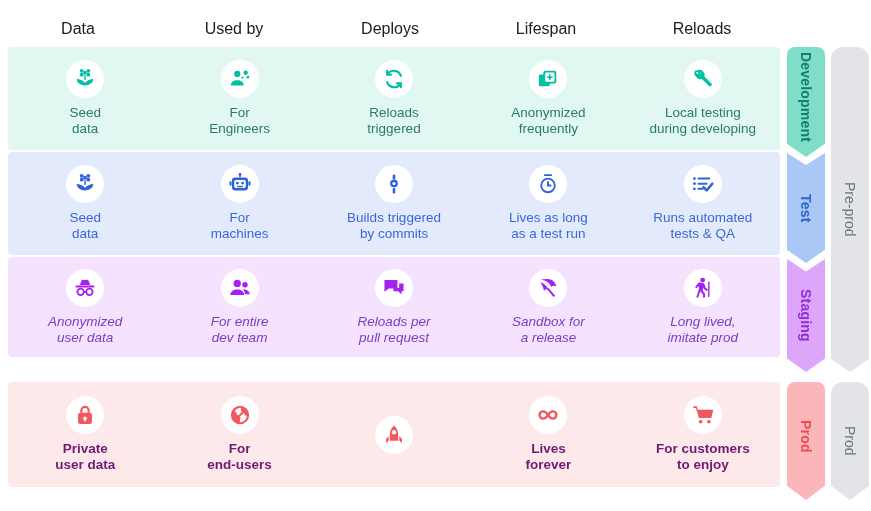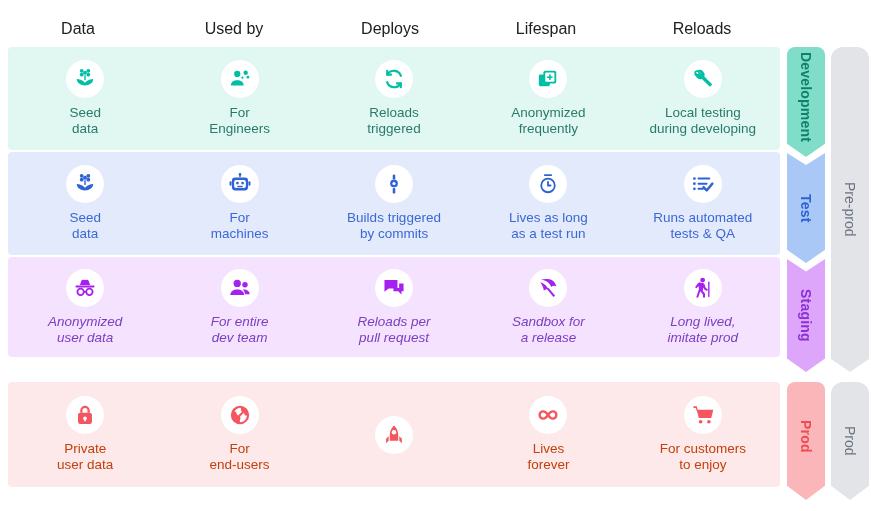--- a/index.html
+++ b/index.html
@@ -75,21 +75,21 @@
   .cell-label {
     font-size: 13.5px;
     line-height: 16px;
     text-align: center;
     white-space: pre-line;
   }
 
   .row-dev     .cell-label { color: #2A7A6B; }
   .row-test    .cell-label { color: #3B68D8; }
   .row-staging .cell-label { color: #7B3FC4; }
-  .row-prod    .cell-label { color: #c2410c; }
+  .row-prod    .cell-label { color: #701a75; font-weight: bold; }
 
   
   .stage {
     position: absolute;
     left: 787px;
     width: 38px;
     display: flex;
     align-items: center;
     justify-content: center;
   }

